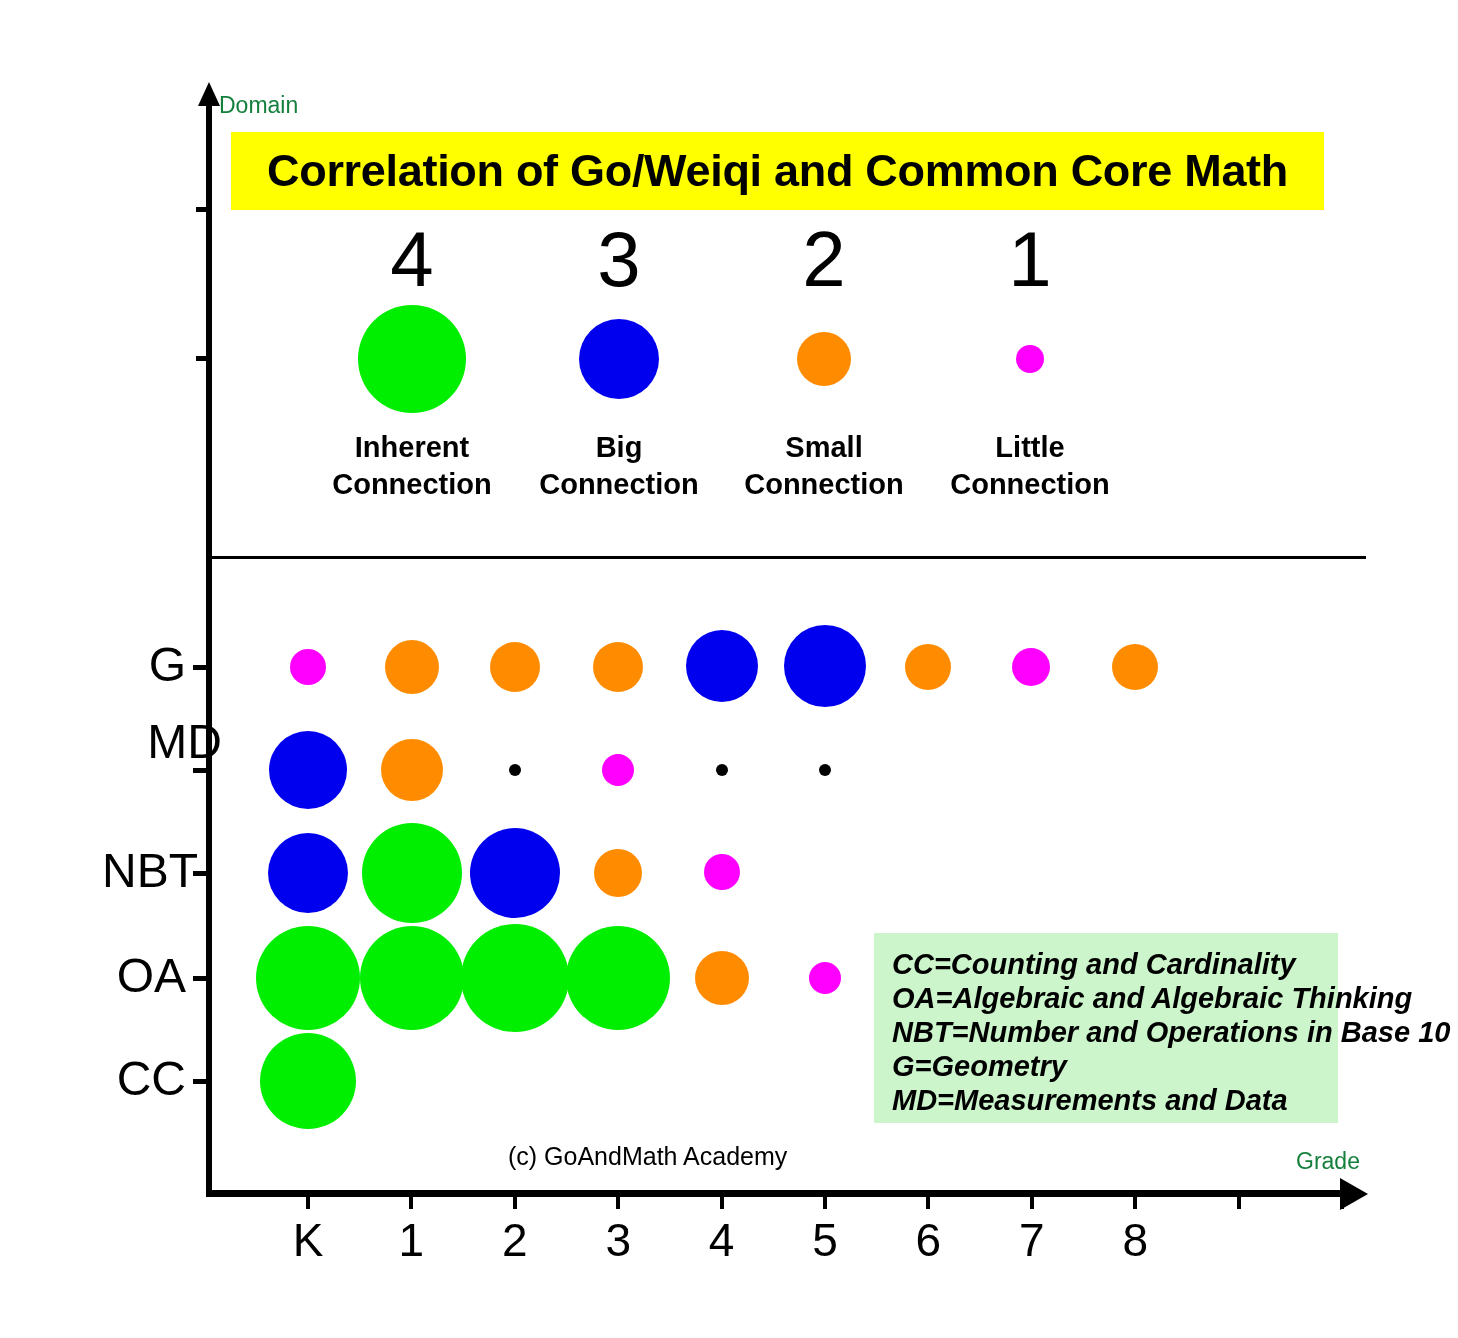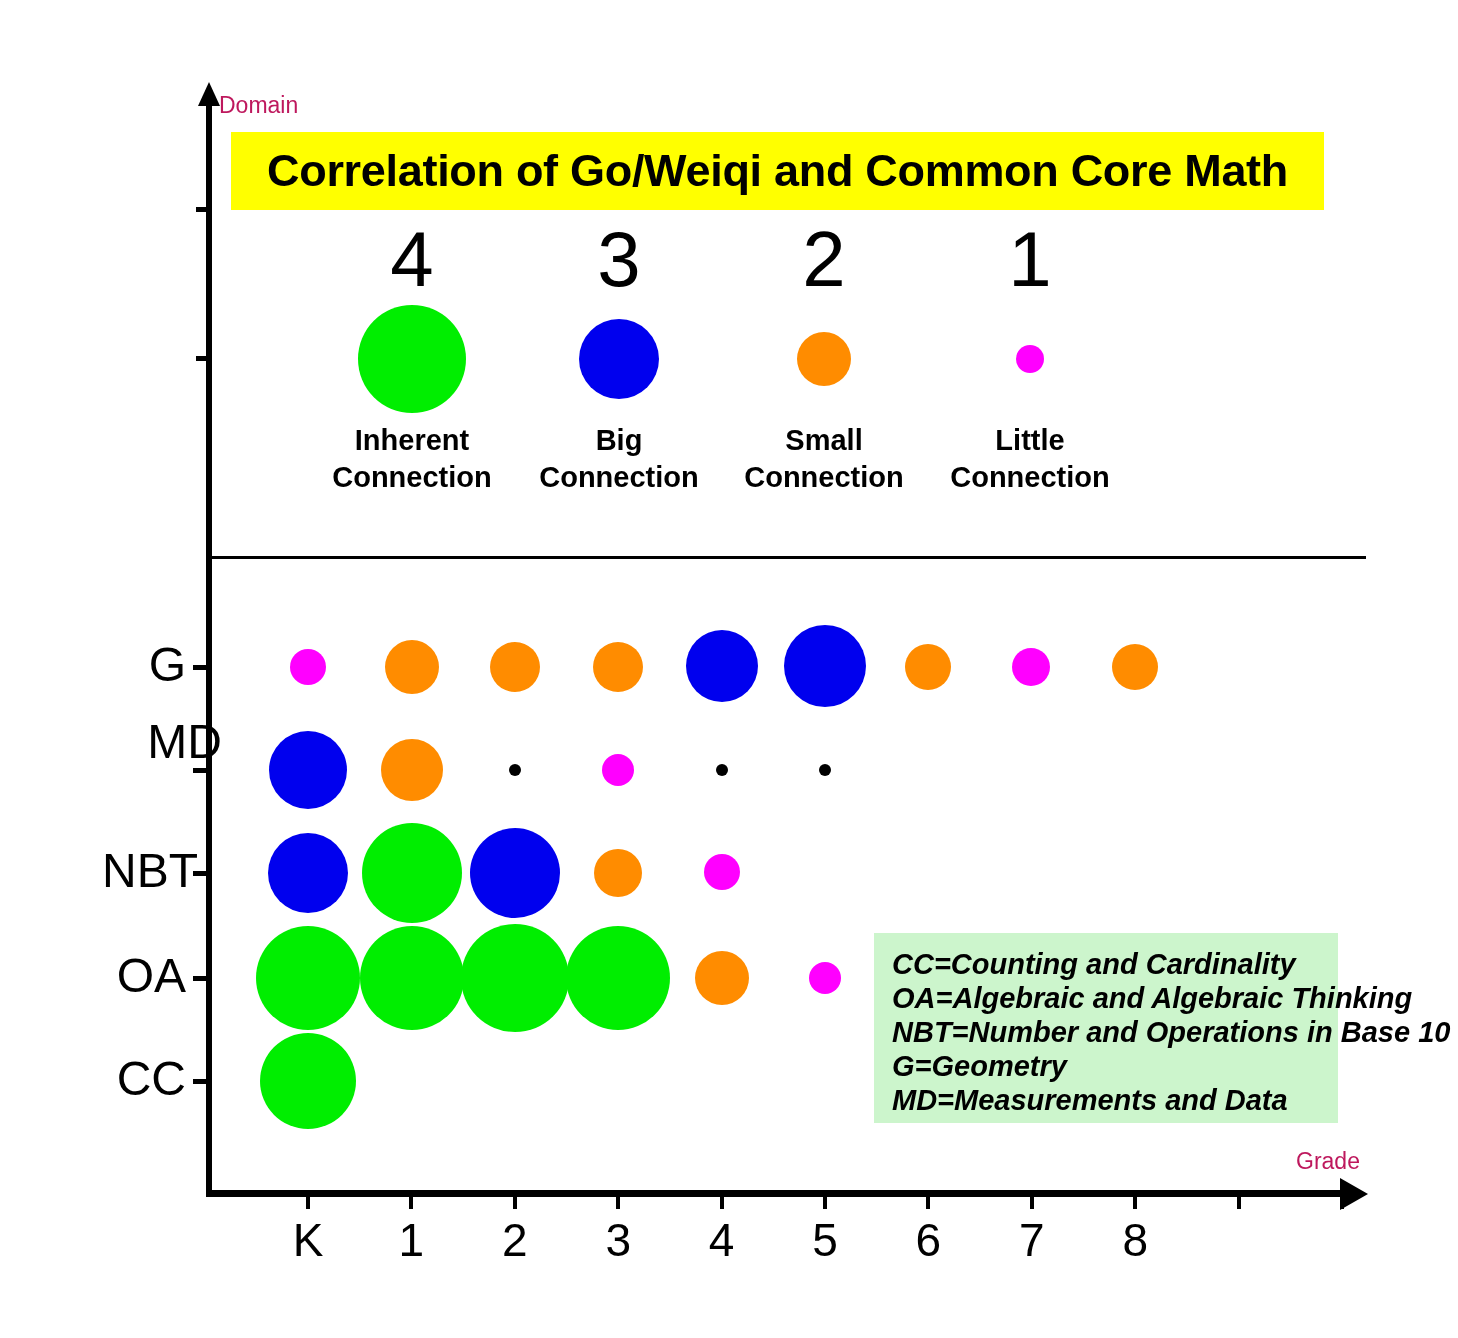--- a/index.html
+++ b/index.html
@@ -61,21 +61,21 @@
     top: 556px;
     width: 1160px;
     height: 3px;
     background: #000000;
   }
 
   .axis-name {
     position: absolute;
     font-size: 23px;
     font-family: "Liberation Sans", sans-serif;
-    color: #be185d;
+    color: #15803d;
     white-space: nowrap;
   }
   #y-axis-title { left: 219px; top: 92px; }
   #x-axis-title { left: 1296px; top: 1148px; }
 
   
   .tick-x {
     position: absolute;
     width: 4px;
     height: 13px;
@@ -169,21 +169,21 @@
     top: 50%;
     transform: translate(-50%, -50%);
     border-radius: 50%;
   }
   .legend-label {
     font-size: 29px;
     font-weight: bold;
     color: #000000;
     font-family: "Liberation Sans", sans-serif;
     line-height: 37px;
-    margin-top: 4px;
+    margin-top: 11px;
   }
 
   
   #plot-area {
     position: absolute;
     left: 0;
     top: 0;
     width: 1458px;
     height: 1338px;
     pointer-events: none;
@@ -357,13 +357,14 @@
     </div>
 
   <div id="abbrev-box">
       <div class="abbrev-line">CC=Counting and Cardinality</div>
       <div class="abbrev-line">OA=Algebraic and Algebraic Thinking</div>
       <div class="abbrev-line">NBT=Number and Operations in Base 10</div>
       <div class="abbrev-line">G=Geometry</div>
       <div class="abbrev-line">MD=Measurements and Data</div>
     </div>
 
+  <div id="credit">(c) GoAndMath Academy</div>
 </div>
 
 </body></html>

